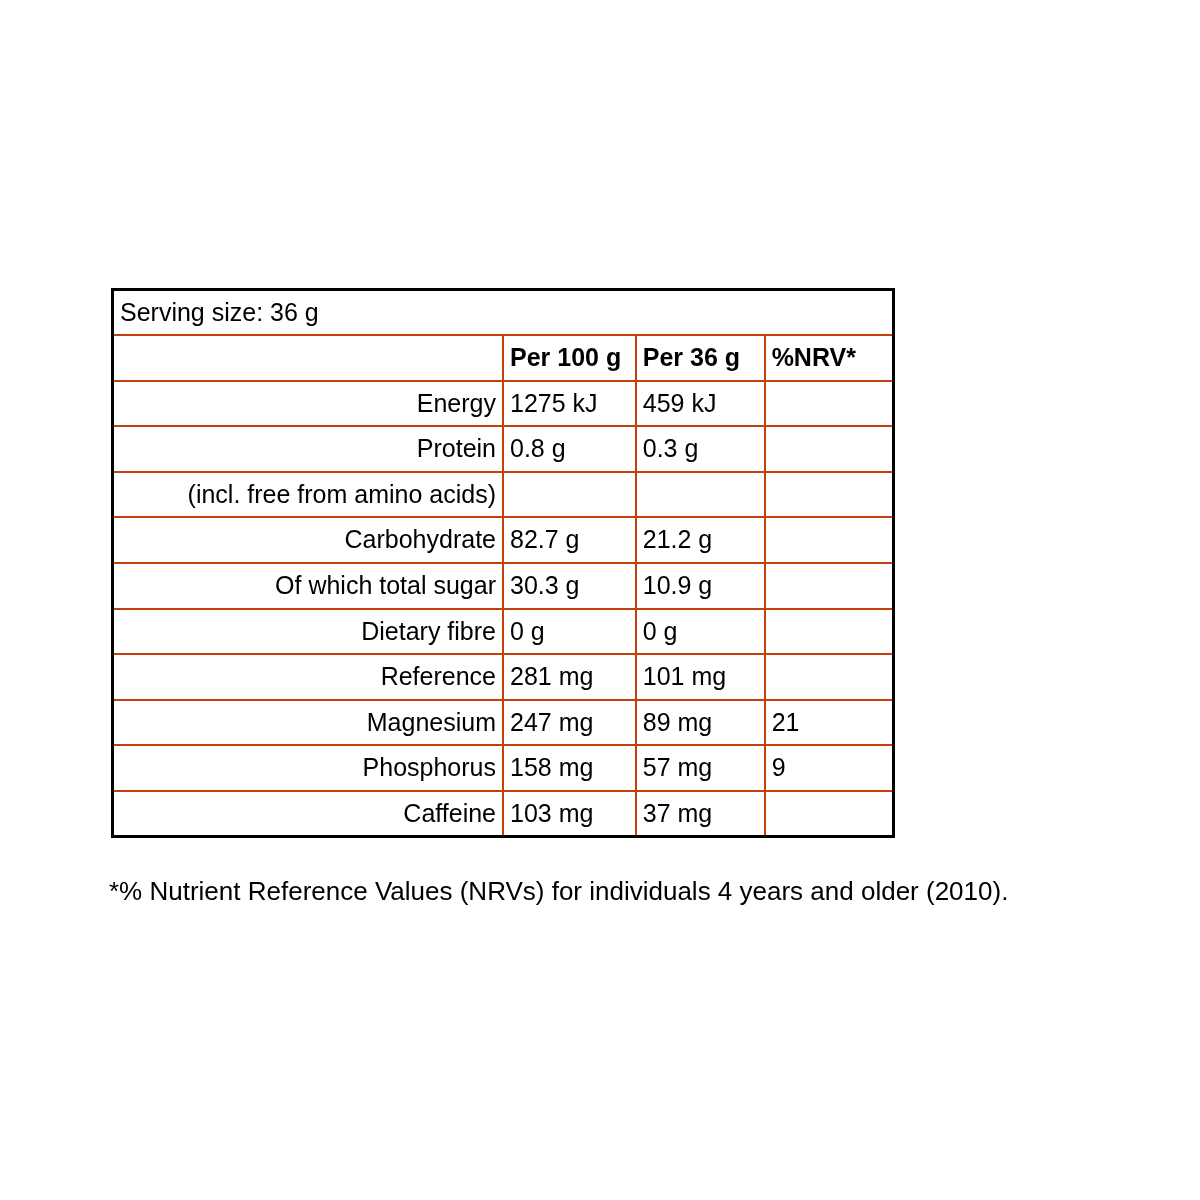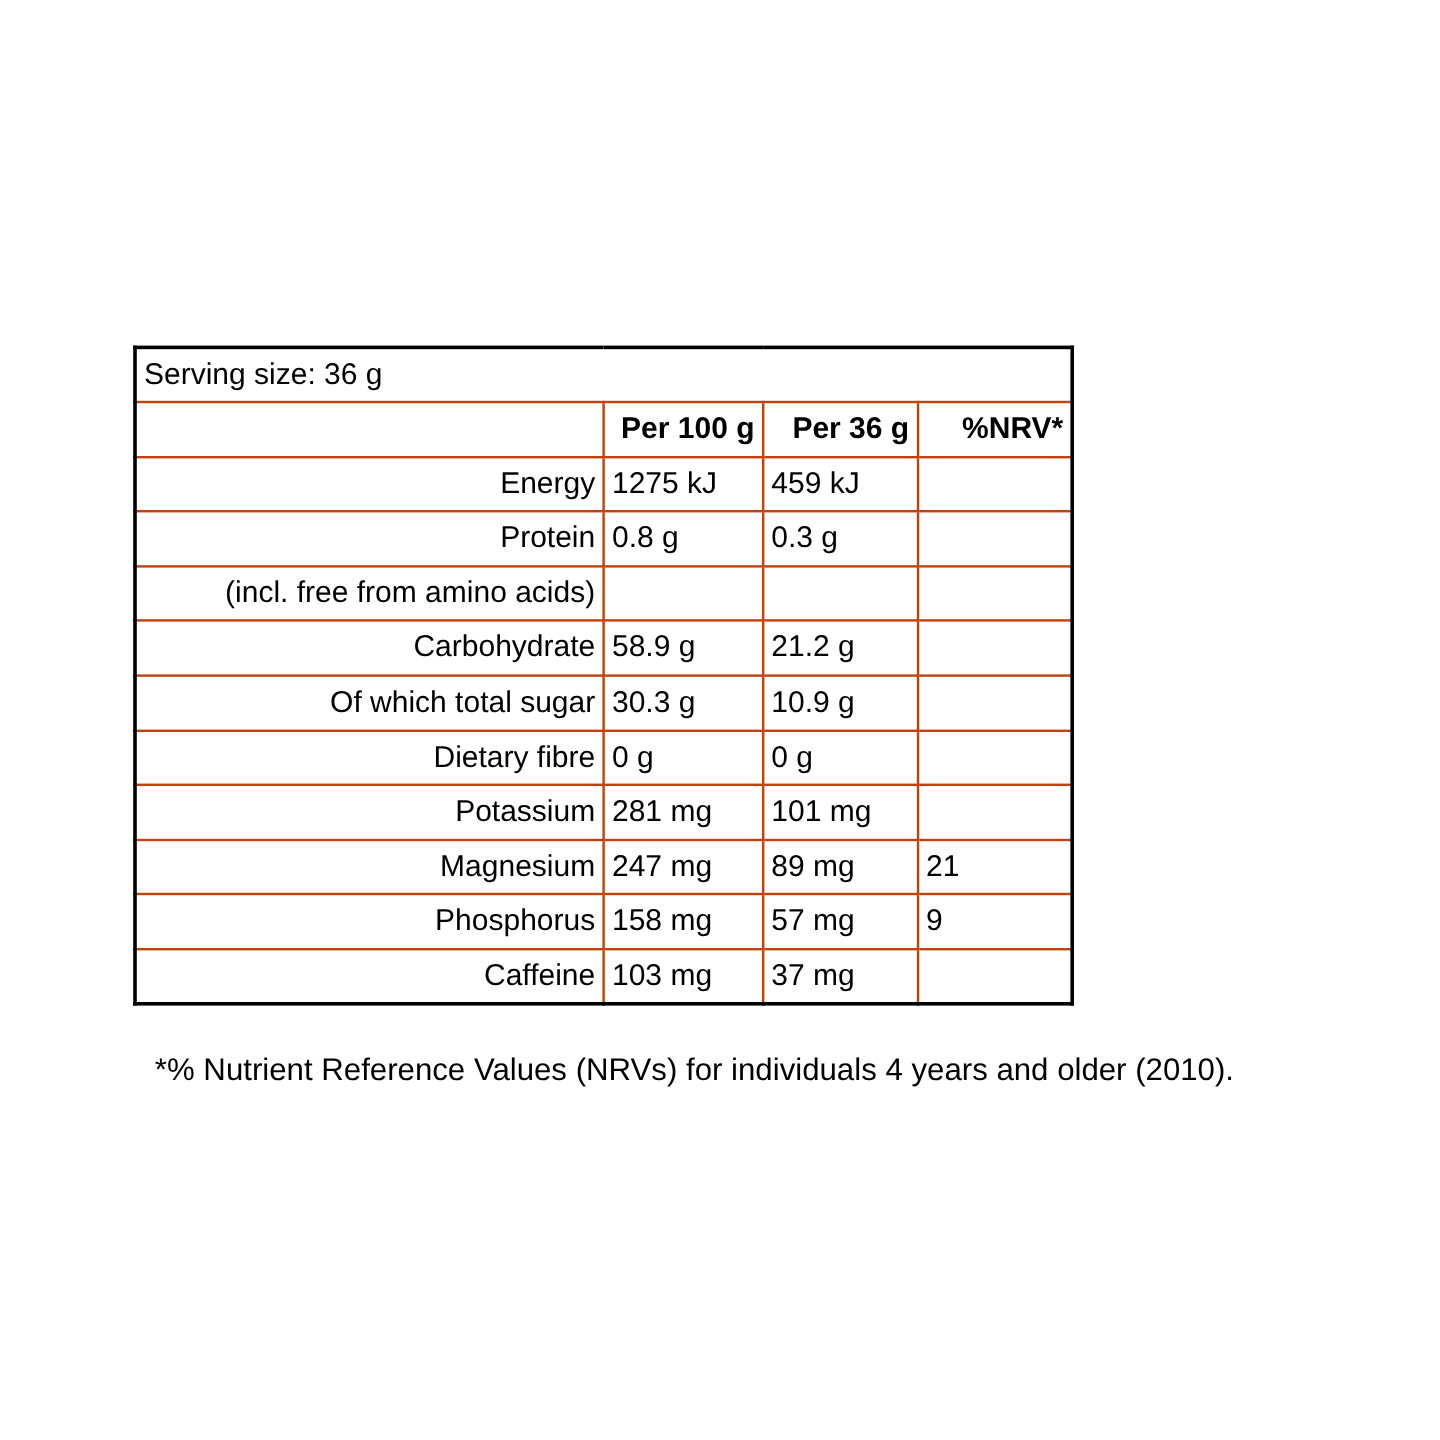--- a/index.html
+++ b/index.html
@@ -46,25 +46,25 @@
   }
   .cell-value {
     text-align: left;
   }
   .serving-cell {
     text-align: left;
     padding-left: 5px;
   }
   tr.header-row th {
     font-weight: bold;
-    text-align: right;
+    text-align: left;
   }
   .footnote {
     position: absolute;
-    left: 129px;
+    left: 109px;
     top: 876px;
     margin: 0;
     font-size: 26px;
     font-weight: normal;
     white-space: nowrap;
   }
 </style>
 </head>
 <body>
 
@@ -106,21 +106,21 @@
 
     <tr class="nutrition-row">
       <td class="cell-label">(incl. free from amino acids)</td>
       <td class="cell-value"></td>
       <td class="cell-value"></td>
       <td class="cell-value"></td>
     </tr>
 
     <tr class="nutrition-row">
       <td class="cell-label">Carbohydrate</td>
-      <td class="cell-value">58.9 g</td>
+      <td class="cell-value">82.7 g</td>
       <td class="cell-value">21.2 g</td>
       <td class="cell-value"></td>
     </tr>
 
     <tr class="nutrition-row">
       <td class="cell-label">Of which total sugar</td>
       <td class="cell-value">30.3 g</td>
       <td class="cell-value">10.9 g</td>
       <td class="cell-value"></td>
     </tr>
@@ -128,21 +128,21 @@
 
     <tr class="nutrition-row">
       <td class="cell-label">Dietary fibre</td>
       <td class="cell-value">0 g</td>
       <td class="cell-value">0 g</td>
       <td class="cell-value"></td>
     </tr>
 
 
     <tr class="nutrition-row">
-      <td class="cell-label">Potassium</td>
+      <td class="cell-label">Reference</td>
       <td class="cell-value">281 mg</td>
       <td class="cell-value">101 mg</td>
       <td class="cell-value"></td>
     </tr>
 
 
     <tr class="nutrition-row">
       <td class="cell-label">Magnesium</td>
       <td class="cell-value">247 mg</td>
       <td class="cell-value">89 mg</td>

